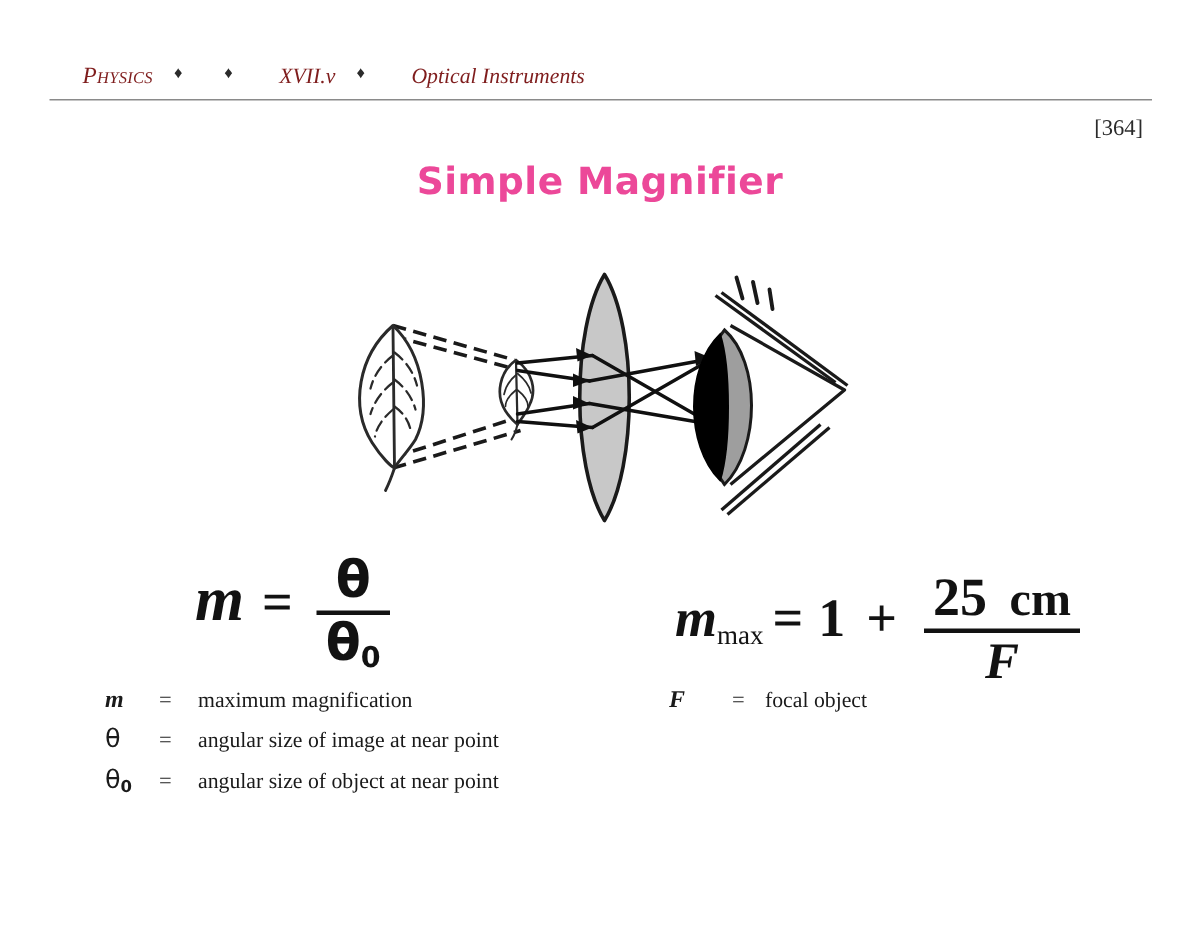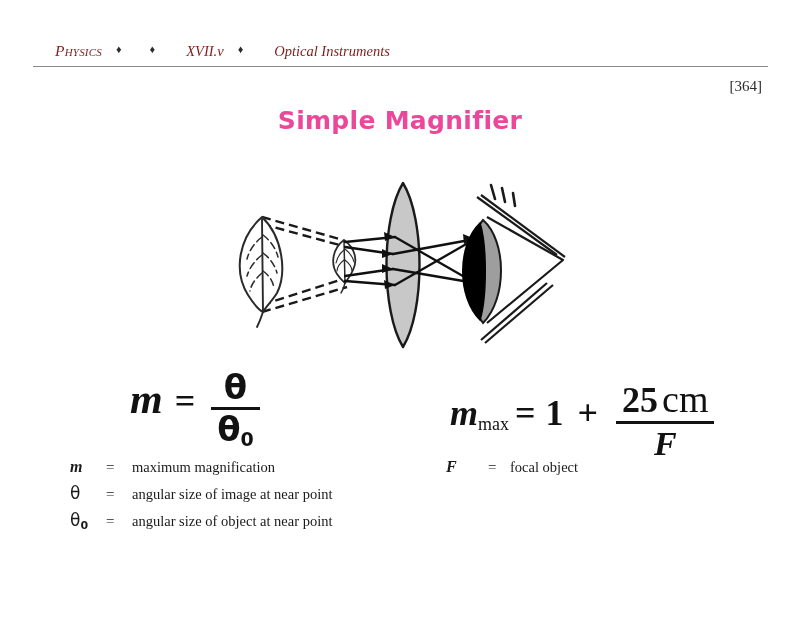--- a/index.html
+++ b/index.html
@@ -149,24 +149,24 @@
     padding: 0 6px 1px 6px;
     line-height: 1.05;
   }
   .frac .den {
     display: block;
     border-top: 3px solid #121212;
     padding: 1px 6px 0 6px;
     line-height: 1.1;
   }
   .unit-cm {
-    font-size: 38px;
-    font-weight: normal;
-    font-style: normal;
-    margin-left: 4px;
+    font-size: 32px;
+    font-weight: bold;
+    font-style: normal;
+    margin-left: 15px;
   }
   .f-ital {
     font-style: italic;
     font-weight: bold;
     font-size: 34px;
   }
 
   
   .legend {
     position: absolute;

